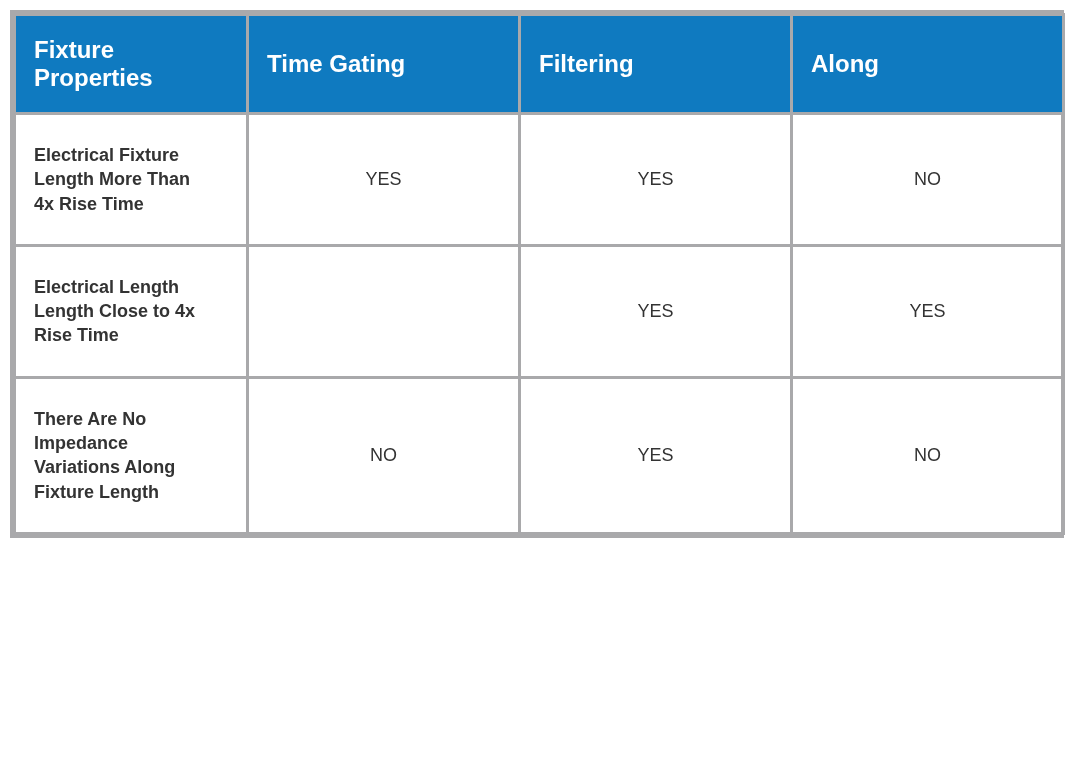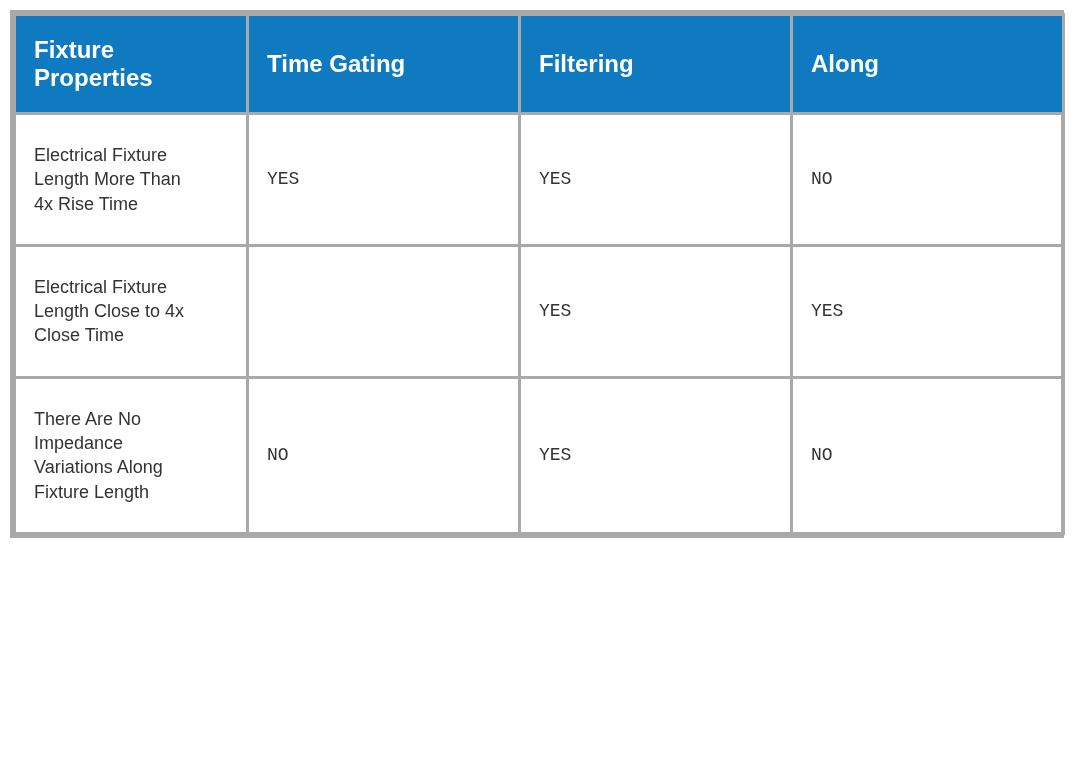--- a/index.html
+++ b/index.html
@@ -34,24 +34,24 @@
       padding: 28px 18px;
       font-size: 18px;
       color: #333333;
       border: 3px solid #a9a9ab;
       vertical-align: middle;
       line-height: 1.35;
     }
     td.prop-cell {
       text-align: left;
       padding-right: 50px;
+      font-weight: bold;
     }
     td.value-cell {
-      text-align: left;
-      font-family: Liberation Mono, monospace;
+      text-align: center;
     }
     col.col-prop { width: 233px; }
     col.col-method { width: 272px; }
   </style>
 </head>
 <body>
 
 <div class="table-container">
   <table>
     <colgroup>
@@ -69,21 +69,21 @@
       </tr>
     </thead>
     <tbody>
       <tr>
         <td class="prop-cell">Electrical Fixture Length More Than 4x Rise Time</td>
         <td class="value-cell">YES</td>
         <td class="value-cell">YES</td>
         <td class="value-cell">NO</td>
       </tr>
       <tr>
-        <td class="prop-cell">Electrical Fixture Length Close to 4x Close Time</td>
+        <td class="prop-cell">Electrical Length Length Close to 4x Rise Time</td>
         <td class="value-cell"></td>
         <td class="value-cell">YES</td>
         <td class="value-cell">YES</td>
       </tr>
       <tr>
         <td class="prop-cell">There Are No Impedance Variations Along Fixture Length</td>
         <td class="value-cell">NO</td>
         <td class="value-cell">YES</td>
         <td class="value-cell">NO</td>
       </tr>

